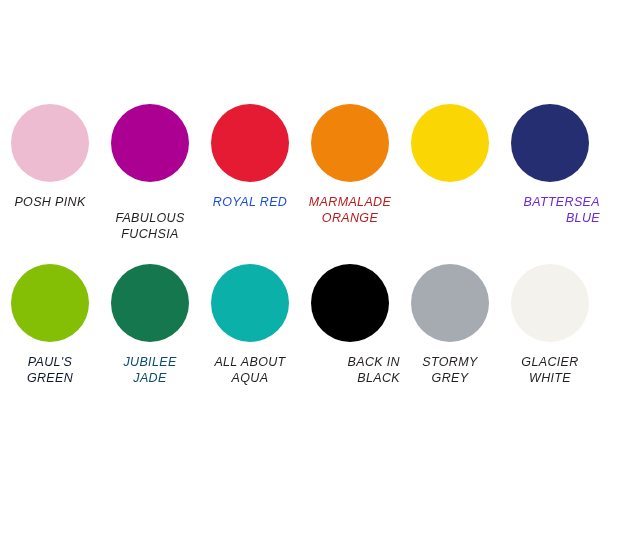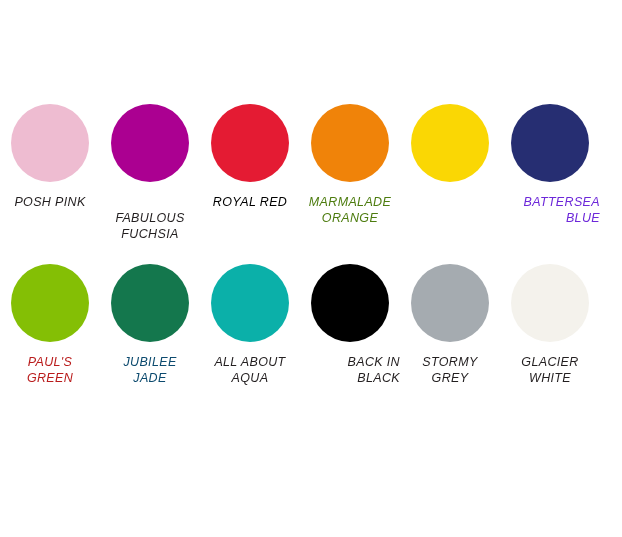--- a/index.html
+++ b/index.html
@@ -73,40 +73,40 @@
           <span class="swatch-circle" style="background: rgb(238, 188, 209);"></span>
           <div class="swatch-label" style="color: rgb(35, 31, 32);">POSH PINK</div>
         </div>
         <div class="swatch-cell">
           <span class="swatch-circle" style="background: rgb(171, 0, 145);"></span>
           <div class="swatch-label" style="color: rgb(35, 31, 32); margin-top: 28px;">FABULOUS
 FUCHSIA</div>
         </div>
         <div class="swatch-cell">
           <span class="swatch-circle" style="background: rgb(228, 27, 51);"></span>
-          <div class="swatch-label" style="color: #000000;">ROYAL RED</div>
+          <div class="swatch-label" style="color: #1d4ed8;">ROYAL RED</div>
         </div>
         <div class="swatch-cell">
           <span class="swatch-circle" style="background: rgb(240, 131, 9);"></span>
-          <div class="swatch-label" style="color: #4d7c0f;">MARMALADE
+          <div class="swatch-label" style="color: #b91c1c;">MARMALADE
 ORANGE</div>
         </div>
         <div class="swatch-cell">
           <span class="swatch-circle" style="background: rgb(250, 215, 4);"></span>
         </div>
         <div class="swatch-cell">
           <span class="swatch-circle" style="background: rgb(38, 46, 114);"></span>
           <div class="swatch-label" style="color: #6d28d9; text-align: right;">BATTERSEA
 BLUE</div>
         </div>
       </div>
     <div class="swatch-row" id="row-2">
         <div class="swatch-cell">
           <span class="swatch-circle" style="background: rgb(132, 191, 5);"></span>
-          <div class="swatch-label" style="color: #b91c1c;">PAUL'S
+          <div class="swatch-label" style="color: #0f172a;">PAUL'S
 GREEN</div>
         </div>
         <div class="swatch-cell">
           <span class="swatch-circle" style="background: rgb(20, 119, 77);"></span>
           <div class="swatch-label" style="color: #0c4a6e;">JUBILEE
 JADE</div>
         </div>
         <div class="swatch-cell">
           <span class="swatch-circle" style="background: rgb(11, 176, 169);"></span>
           <div class="swatch-label" style="color: rgb(35, 31, 32);">ALL ABOUT

